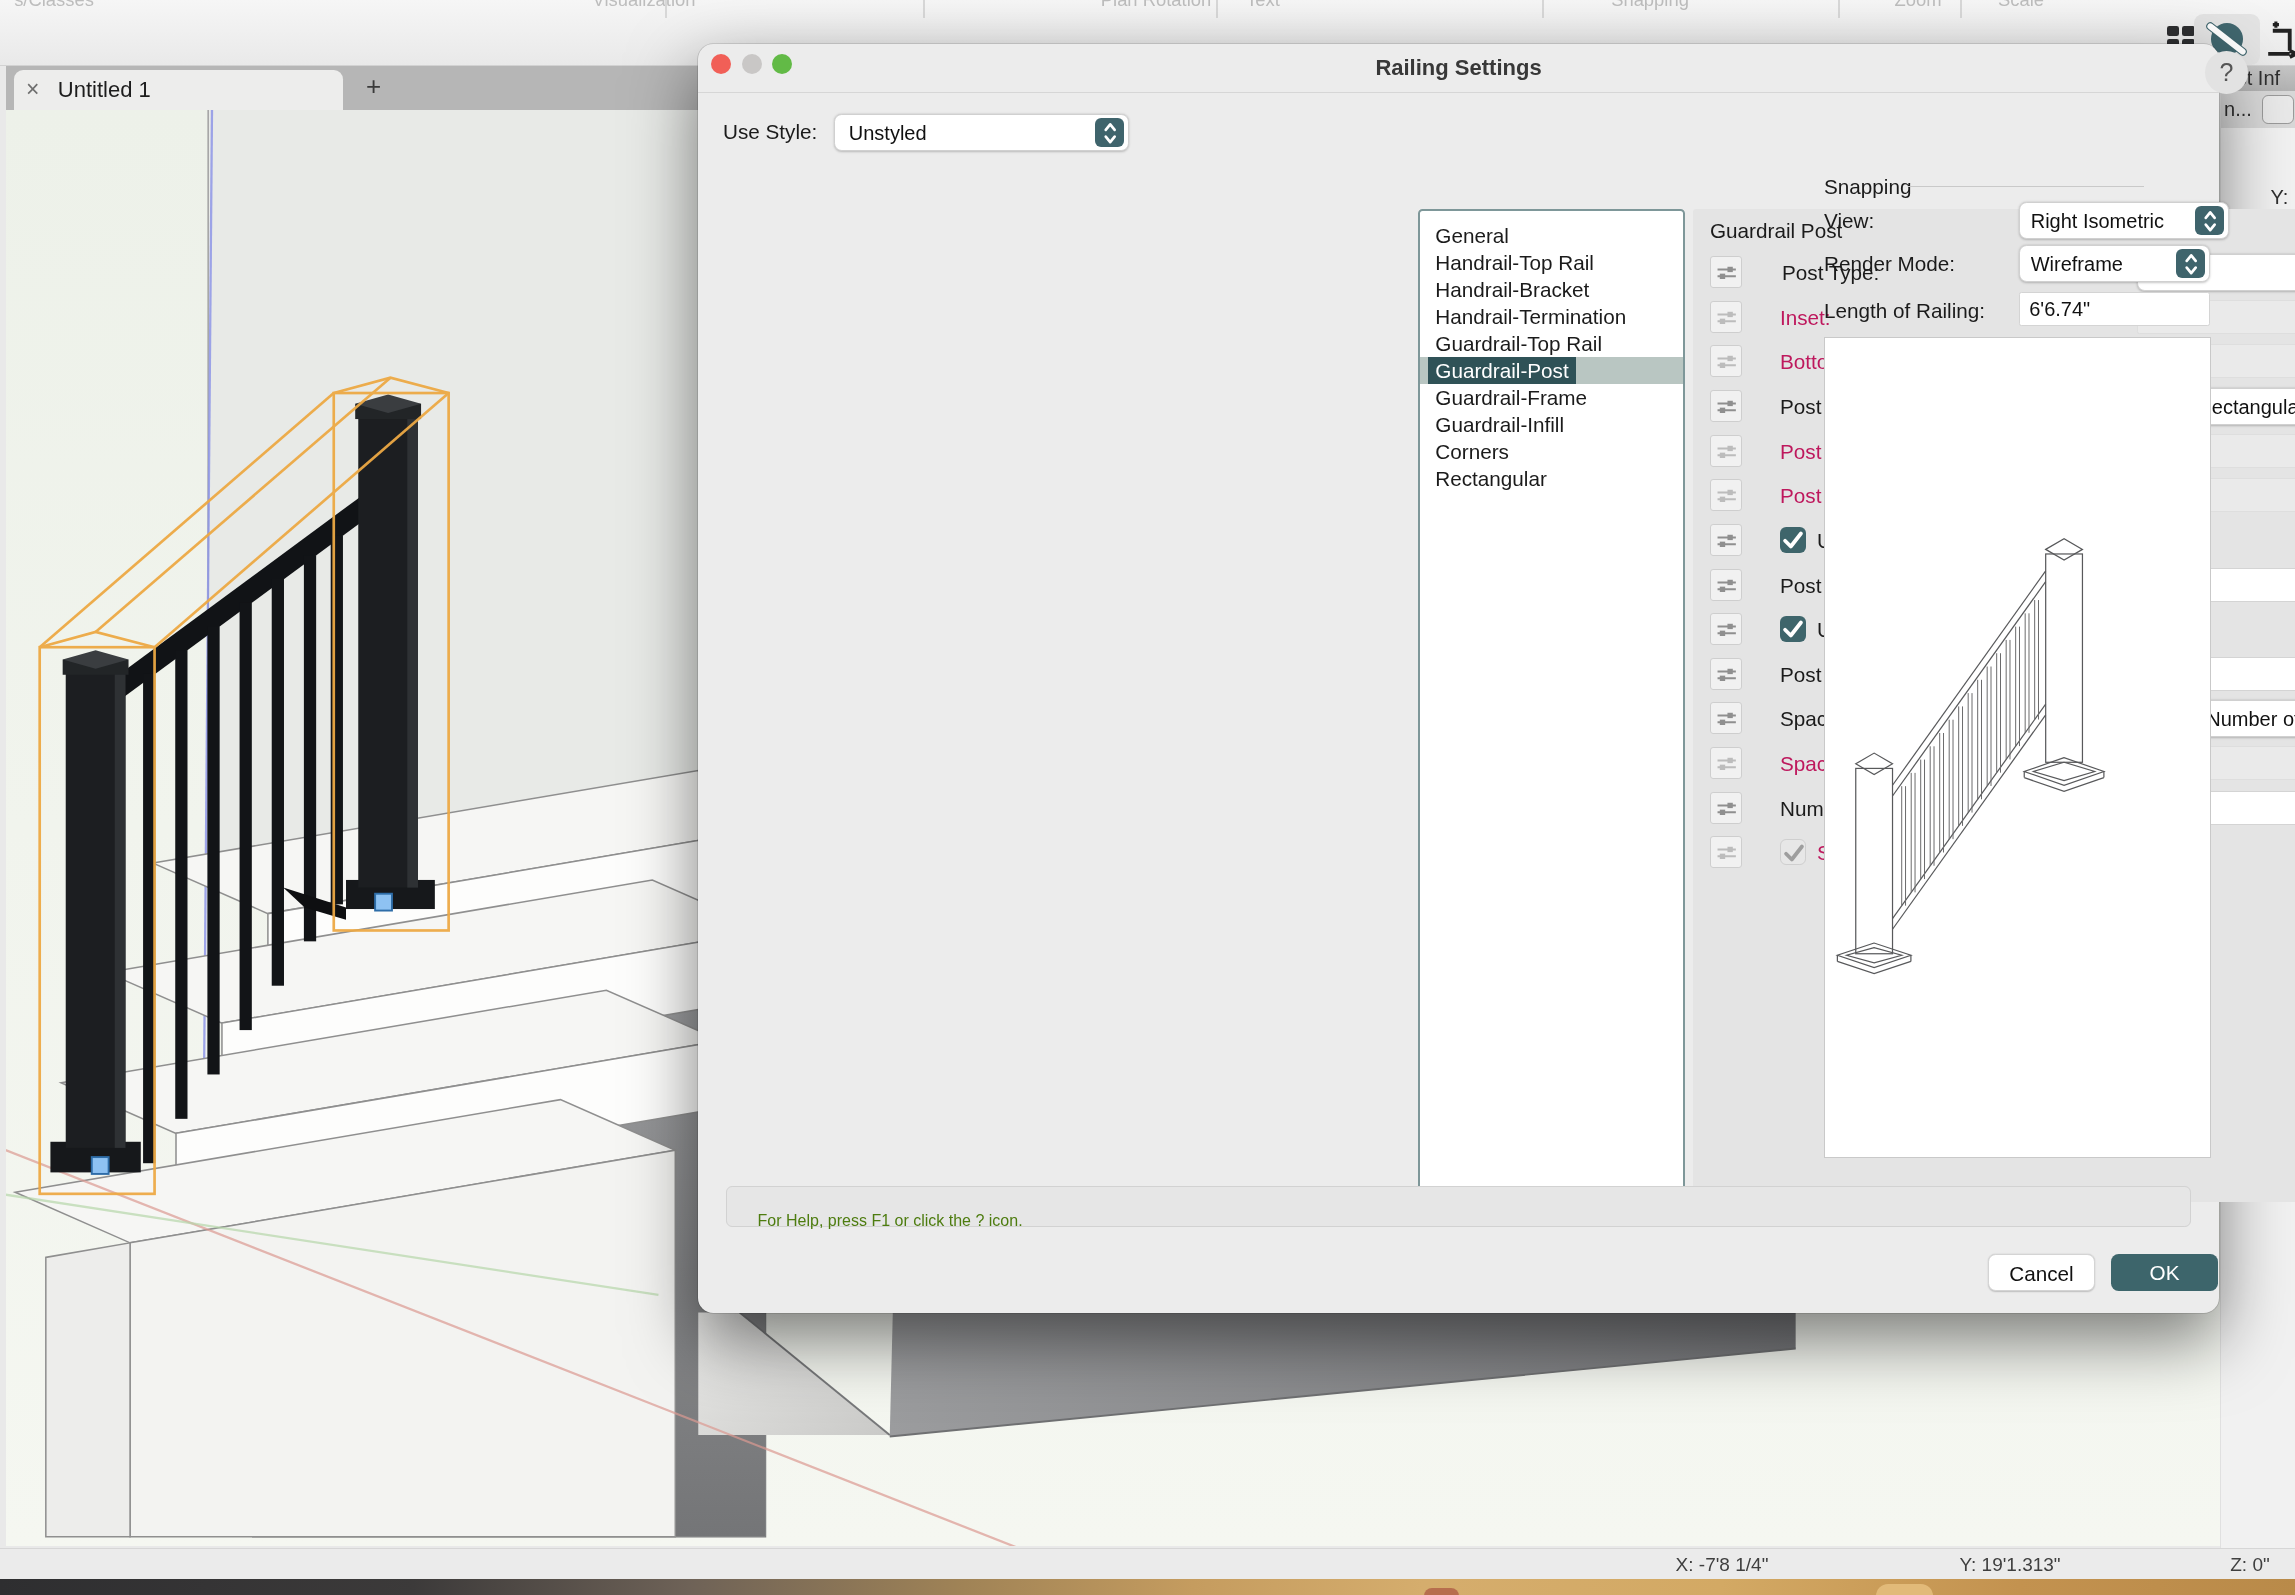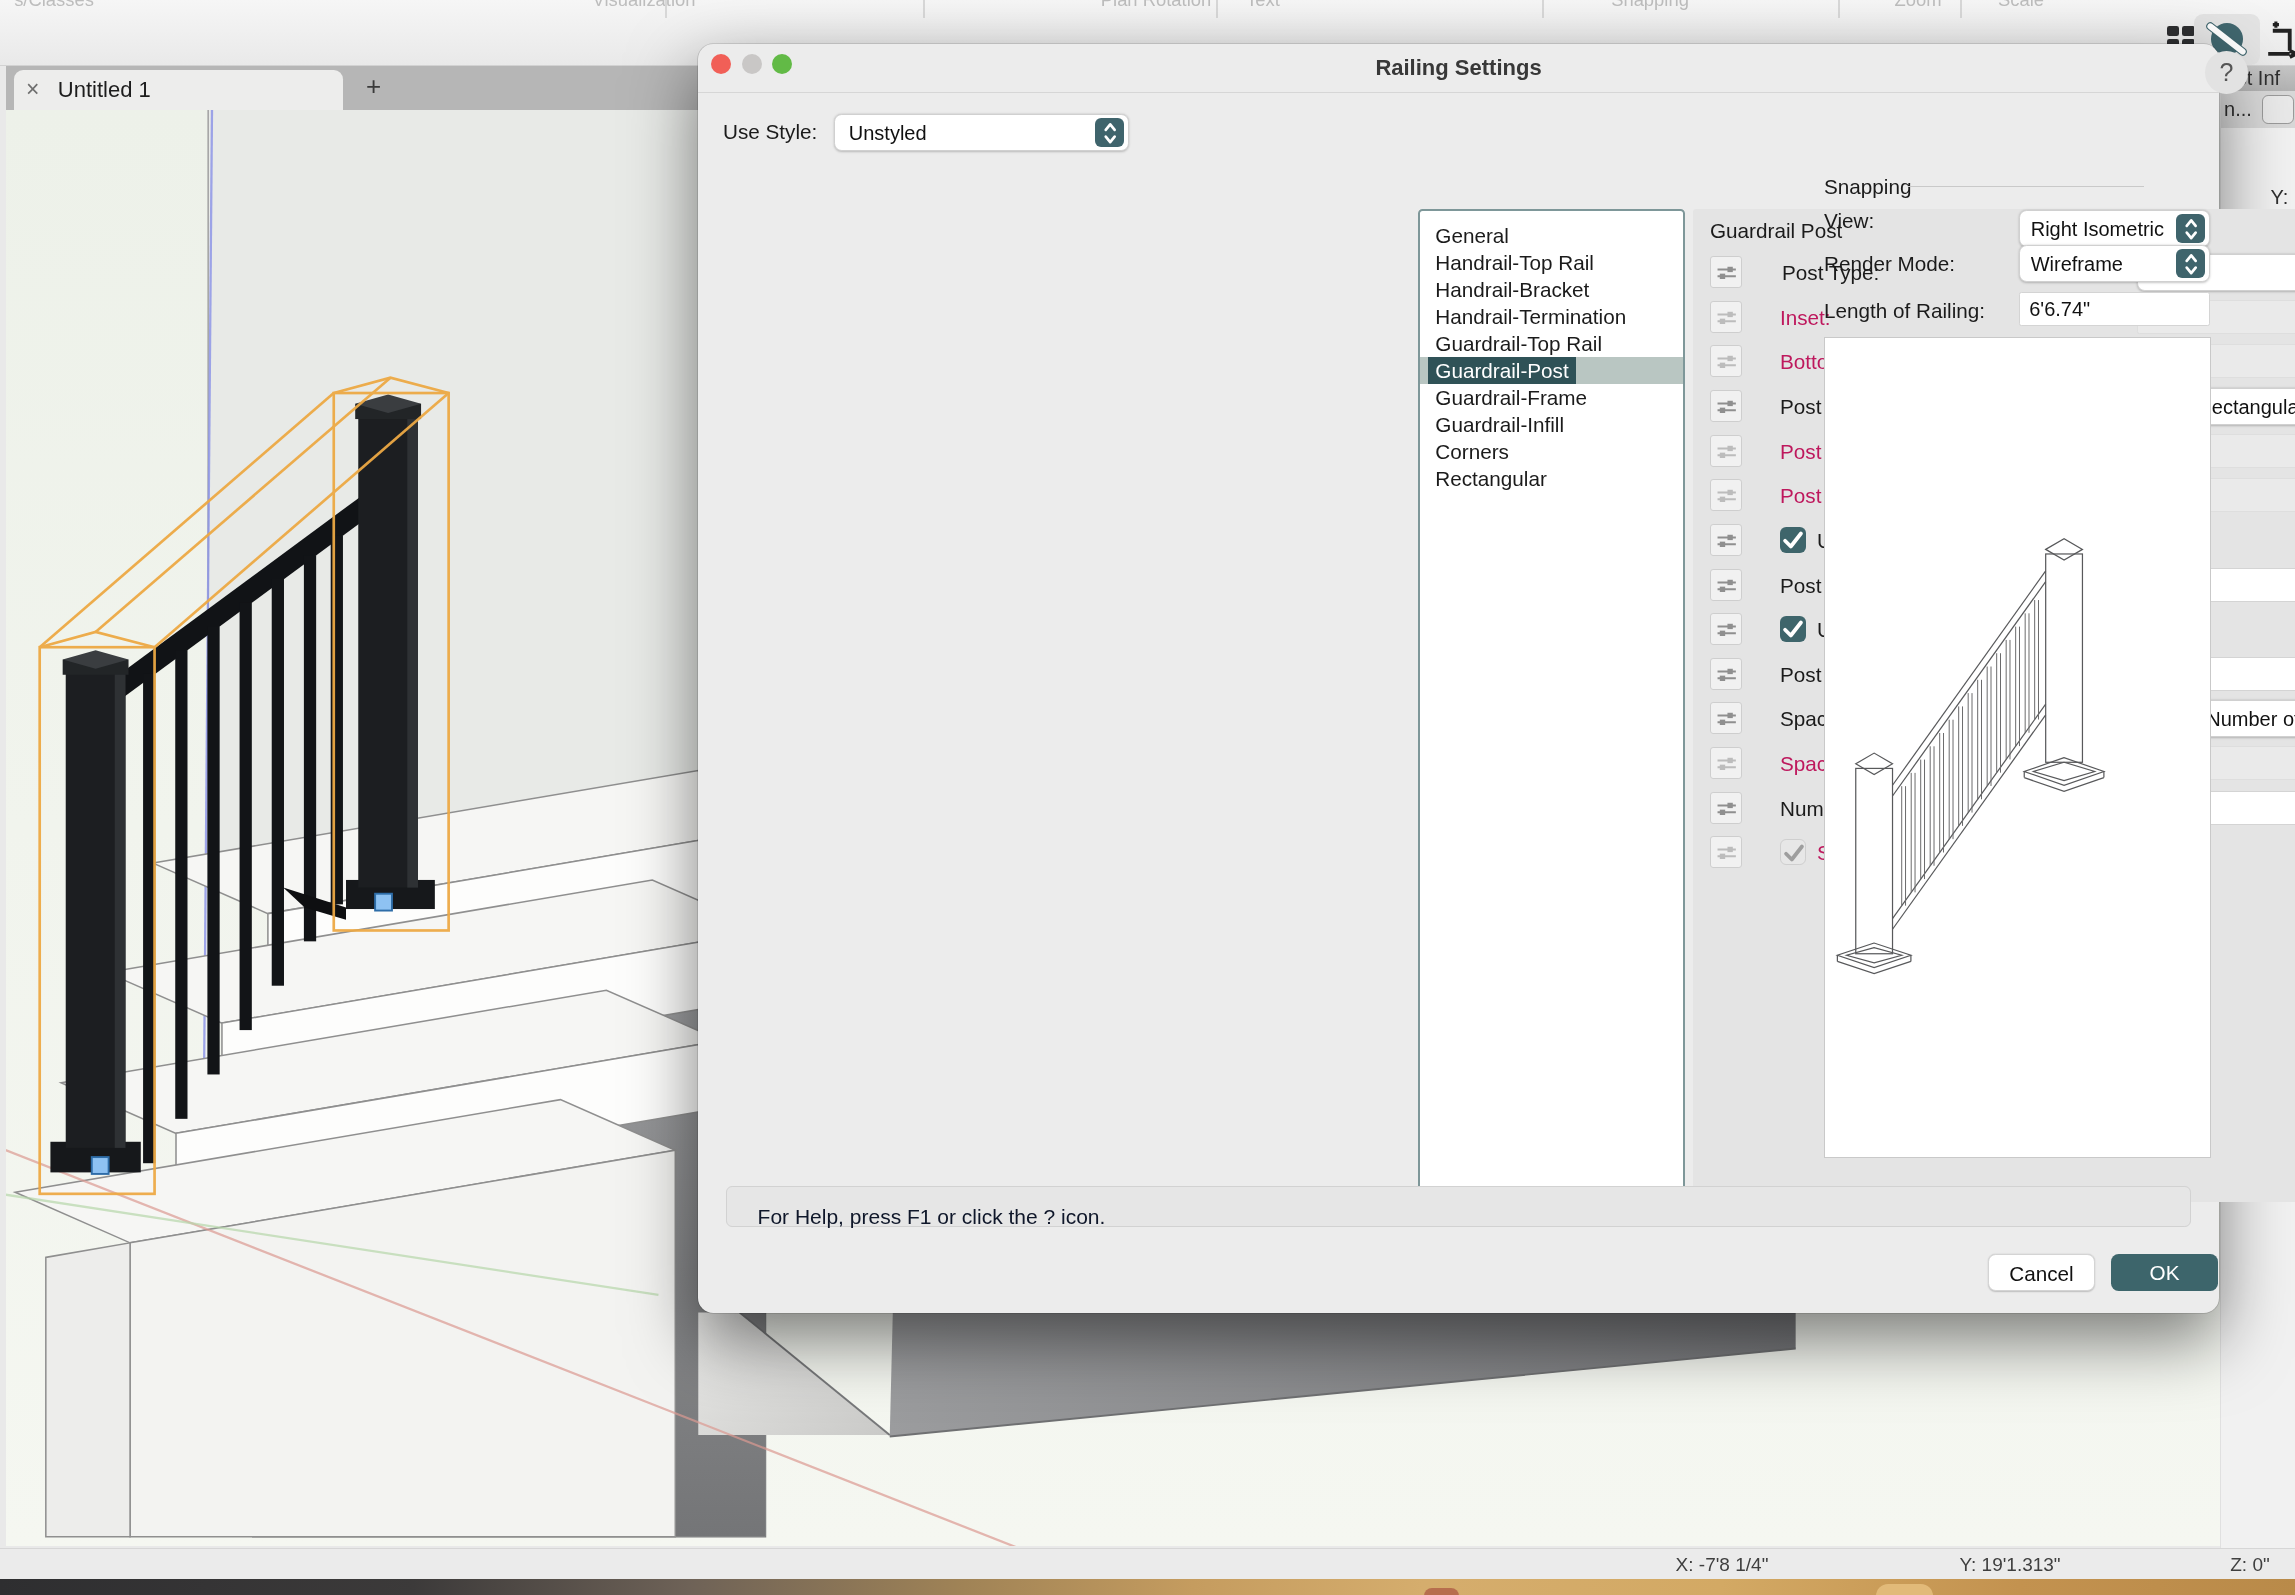--- a/index.html
+++ b/index.html
@@ -91,21 +91,21 @@
   #section-title{position:absolute;left:17px;top:10px;font-size:20.7px;color:#1b1b1b;}
   .form-row{position:absolute;left:0;width:804px;height:44px;}
 
   
   .prev-lbl{position:absolute;font-size:20.7px;color:#1b1b1b;}
   #prev-rule{position:absolute;left:1908px;top:185px;width:303px;height:0.8px;background:#c9c9c9;}
   #preview-canvas{position:absolute;left:1825px;top:337px;width:387px;height:821px;background:#fff;border:0.8px solid #c9c9c9;}
 
   #help-bar{position:absolute;left:27.6px;top:1142px;width:1465px;height:41px;background:#e6e6e6;
     border:0.8px solid #d2d2d2;border-radius:6.1px;}
-  #help-text{position:absolute;left:31px;top:18px;font-size:21px;color:#0f172a;}
+  #help-text{position:absolute;left:31px;top:25px;font-size:16px;color:#4d7c0f;}
   .btn{position:absolute;top:1210px;width:107px;height:37px;border-radius:7.7px;text-align:center;
     line-height:37px;font-size:20.7px;}
   #btn-cancel{left:1290px;background:#fff;color:#111;border:0.8px solid #d4d4d4;box-shadow:0 0.8px 1.5px rgba(0,0,0,.2);}
   #btn-ok{left:1413px;background:#3d656b;color:#fff;}
   #help-circle{position:absolute;left:2205px;top:51px;width:43px;height:43px;border-radius:50%;background:#e2e2e2;
     text-align:center;line-height:43px;font-size:25px;color:#555;z-index:55;}
 </style>
 </head>
 <body>
 
@@ -486,21 +486,21 @@
   <path d="M3.5 9.5 L7.5 13.5 L14.5 4.5" stroke="#9e9e9e" stroke-width="2.6" fill="none" stroke-linecap="round" stroke-linejoin="round"></path>
             </svg></span>
           <span class="lbl abs dis" style="left: 124px; top: 10.7px;">Show post in 2D view</span>
         </div>
       </div>
   </div>
 
   <span class="prev-lbl" style="left:1126px;top:131px">Snapping</span>
   <div id="prev-rule" style="left:1210px;top:142px;width:236px"></div>
   <span class="prev-lbl" style="left:1126px;top:165px">View:</span>
-  <div class="popup" style="left:1321px;top:166px;width:191px">
+  <div class="popup" style="left:1321px;top:158px;width:210px">
     <span class="popup-label" style="left:10.7px">Right Isometric</span>
     <span class="stepper">
       <svg width="18.4" height="24.5" viewBox="0 0 14 22">
           <path d="M3 8 L7 3 L11 8 M3 14 L7 19 L11 14" stroke="#fff" stroke-width="2.4" fill="none" stroke-linecap="round" stroke-linejoin="round"></path>
         </svg>
     </span>
   </div>
   <span class="prev-lbl" style="left:1126px;top:208px">Render Mode:</span>
   <div class="popup" style="left:1321px;top:201px;width:191px">
     <span class="popup-label" style="left:10.7px">Wireframe</span>

